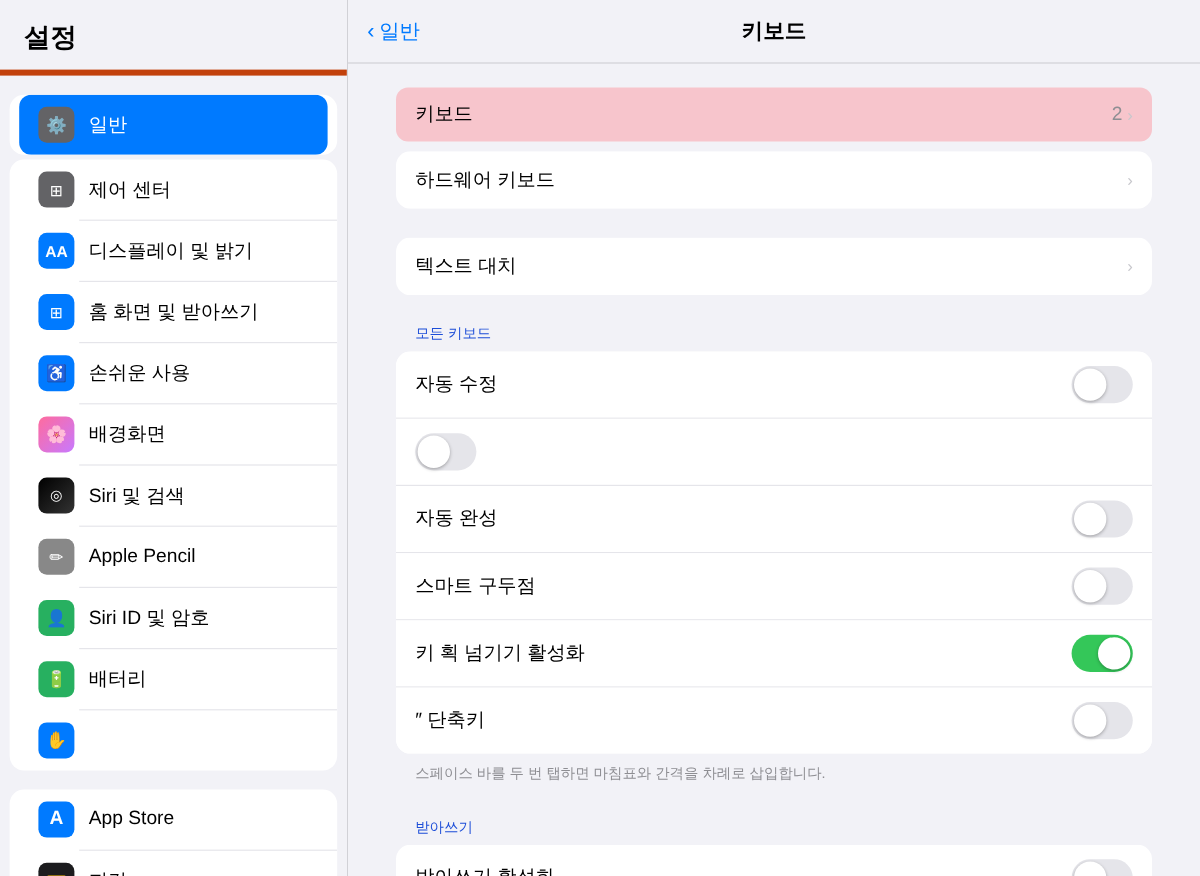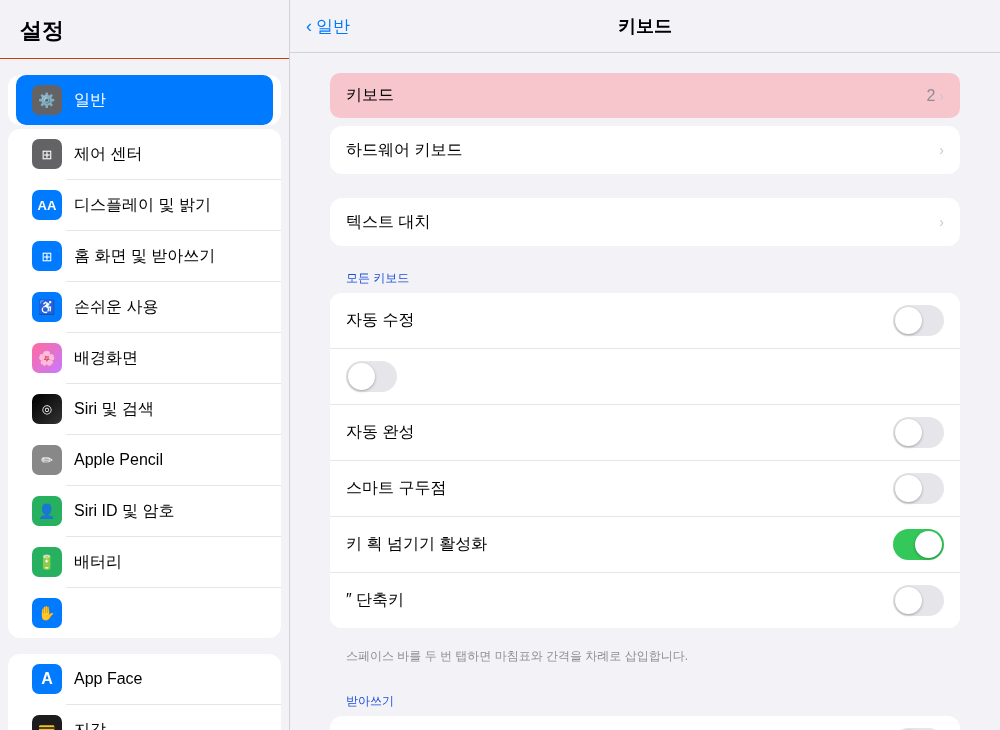--- a/index.html
+++ b/index.html
@@ -13,21 +13,21 @@
       overflow-y: auto;
       flex-shrink: 0;
       border-right: 1px solid #d1d1d6;
     }
     .sidebar-header {
       padding: 16px 20px 12px;
       font-size: 22px;
       font-weight: 700;
       color: #000;
       background: #f2f2f7;
-      border-bottom: 1px solid #c2410c;
+      border-bottom: 5px solid #c2410c;
     }
     .sidebar-item {
       display: flex;
       align-items: center;
       padding: 10px 16px;
       cursor: pointer;
       border-radius: 10px;
       margin: 0 8px;
     }
     .sidebar-item.active {
@@ -85,21 +85,21 @@
       font-size: 12px;
       color: #1d4ed8;
       padding: 0 16px;
       margin-bottom: 6px;
       text-transform: none;
     }
     .section-note {
       font-size: 12px;
       color: #8e8e93;
       padding: 4px 16px;
-      margin-top: 16px;
+      margin-top: 4px;
     }
     .card {
       background: #fff;
       border-radius: 12px;
       overflow: hidden;
     }
     .setting-row {
       display: flex;
       align-items: center;
       padding: 12px 16px;
@@ -202,21 +202,21 @@
     <div class="sidebar-item">
       <div class="sidebar-icon" style="background:#007aff; color:#fff; font-size:14px;">✋</div>
     </div>
   </div>
 
   <div style="height:16px;"></div>
 
   <div class="card" style="margin: 0 8px; border-radius: 12px; overflow: hidden;">
     <div class="sidebar-item">
       <div class="sidebar-icon" style="background:#007aff; color:#fff; font-size:16px; font-weight:700;">A</div>
-      <span class="sidebar-label">App Face</span>
+      <span class="sidebar-label">App Store</span>
     </div>
     <div style="height:1px; background:#e5e5ea; margin-left:58px;"></div>
     <div class="sidebar-item">
       <div class="sidebar-icon" style="background:#1c1c1e; color:#fff; font-size:14px;">💳</div>
       <span class="sidebar-label">지갑</span>
     </div>
   </div>
 
 </div>
 

